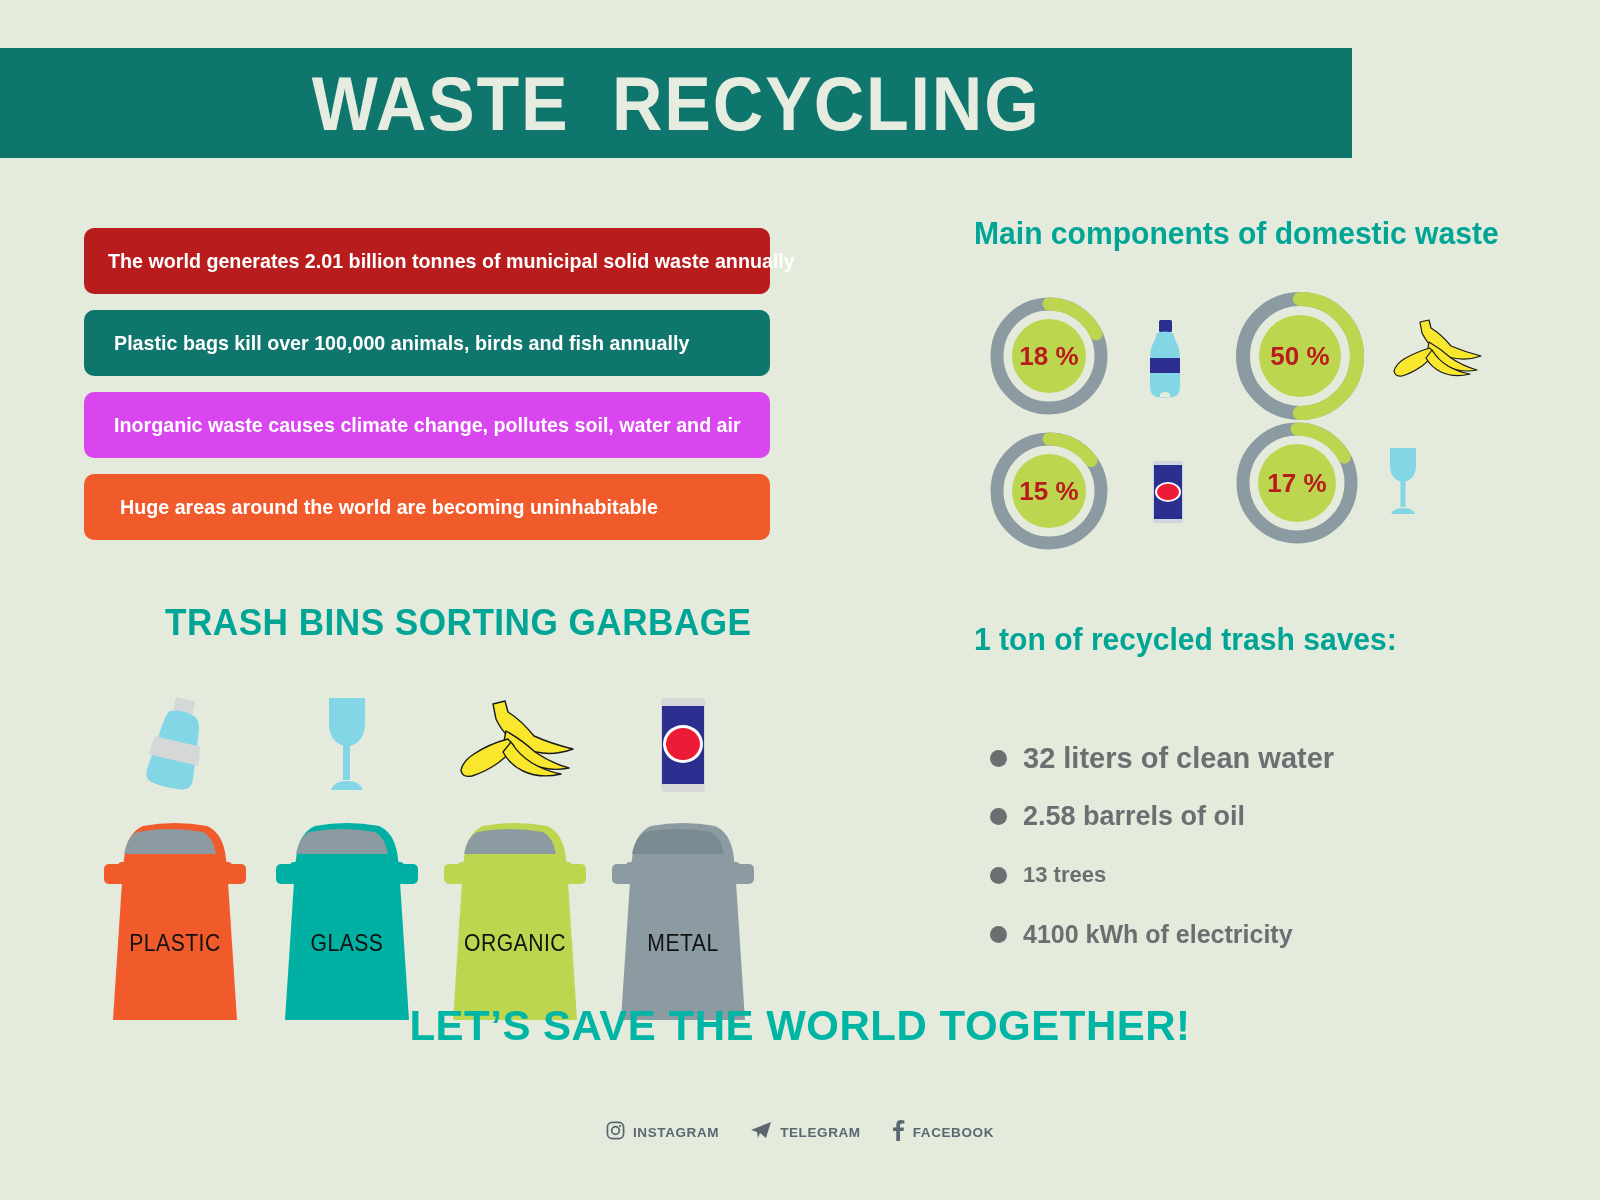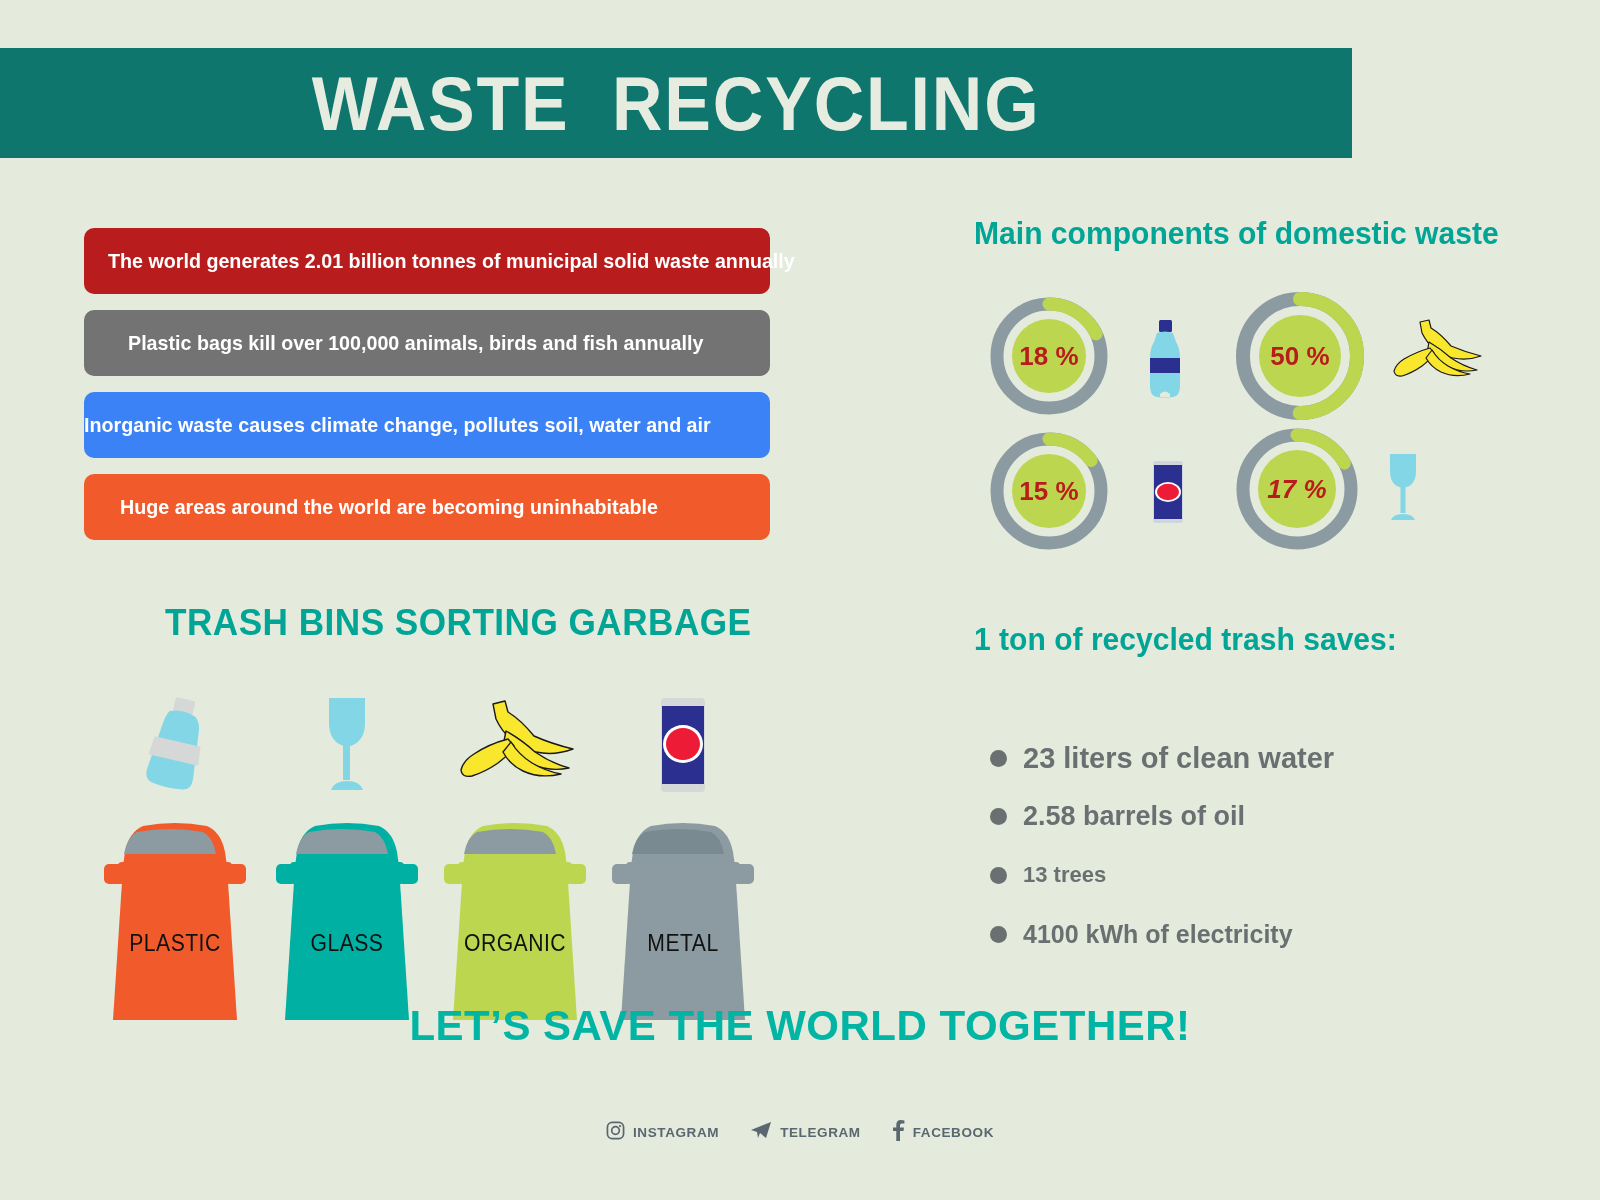--- a/index.html
+++ b/index.html
@@ -237,24 +237,24 @@
 <div class="page">
 
   <div class="banner">
     <div class="banner-title">WASTE  RECYCLING</div>
   </div>
 
   <div class="facts">
     <div class="fact-bar" style="background:#b91c1c; padding-left:24px;">
       <span class="fact-text">The world generates 2.01 billion tonnes of municipal solid waste annually</span>
     </div>
-    <div class="fact-bar" style="background:#737373; padding-left:44px;">
+    <div class="fact-bar" style="background:#0f766e; padding-left:30px;">
       <span class="fact-text">Plastic bags kill over 100,000 animals, birds and fish annually</span>
     </div>
-    <div class="fact-bar" style="background:#3b82f6; ">
+    <div class="fact-bar" style="background:#d946ef; padding-left:30px;">
       <span class="fact-text">Inorganic waste causes climate change, pollutes soil, water and air</span>
     </div>
     <div class="fact-bar" style="background:#f15a2b; padding-left:36px;">
       <span class="fact-text">Huge areas around the world are becoming uninhabitable</span>
     </div>
   </div>
 
   <div id="components-title" class="head-teal">Main components of domestic waste</div>
 
   <div class="donuts">
@@ -311,21 +311,21 @@
       <div class="donut-icon" style="left:162px; top:32px;">
         <svg width="42" height="66" viewBox="0 0 42 66">
           <rect x="6" y="2" width="30" height="62" rx="3" fill="#cfd6dd"></rect>
           <rect x="7" y="6" width="28" height="54" fill="#2b2f8f"></rect>
           <ellipse cx="21" cy="33" rx="13" ry="10" fill="#ffffff"></ellipse>
           <ellipse cx="21" cy="33" rx="11" ry="8.2" fill="#ed1b35"></ellipse>
         </svg>
       </div>
     </div>
 
-    <div class="donut-cell" style="left:245px; top:130px;font-style:italic;">
+    <div class="donut-cell" style="left:245px; top:124px;">
       <div class="donut-wrap" style="width:134px;height:134px;">
         <svg width="134" height="134" viewBox="0 0 134 134">
           <circle cx="67" cy="67" r="54" fill="none" stroke="#8b9ba1" stroke-width="13"></circle>
           <circle cx="67" cy="67" r="54" fill="none" stroke="#bcd74f" stroke-width="13" stroke-linecap="round" stroke-dasharray="57.7 281.6" transform="rotate(-90 67 67)"></circle>
           <circle cx="67" cy="67" r="39" fill="#bcd74f"></circle>
         </svg>
         <div class="donut-label">17 %</div>
       </div>
       <div class="donut-icon" style="left:152px; top:30px;">
         <svg width="42" height="72" viewBox="0 0 42 72">
@@ -335,21 +335,21 @@
         </svg>
       </div>
     </div>
   </div>
 
   <div id="savings-title" class="head-teal">1 ton of recycled trash saves:</div>
 
   <div class="savings-list">
     <div class="savings-item">
       <span class="bullet"></span>
-      <span class="savings-text" style="font-size:29px;">23 liters of clean water</span>
+      <span class="savings-text" style="font-size:29px;">32 liters of clean water</span>
     </div>
     <div class="savings-item" style="margin-bottom:30px;">
       <span class="bullet"></span>
       <span class="savings-text" style="font-size:27px;">2.58 barrels of oil</span>
     </div>
     <div class="savings-item" style="margin-bottom:32px;">
       <span class="bullet"></span>
       <span class="savings-text" style="font-size:22px;">13 trees</span>
     </div>
     <div class="savings-item">

